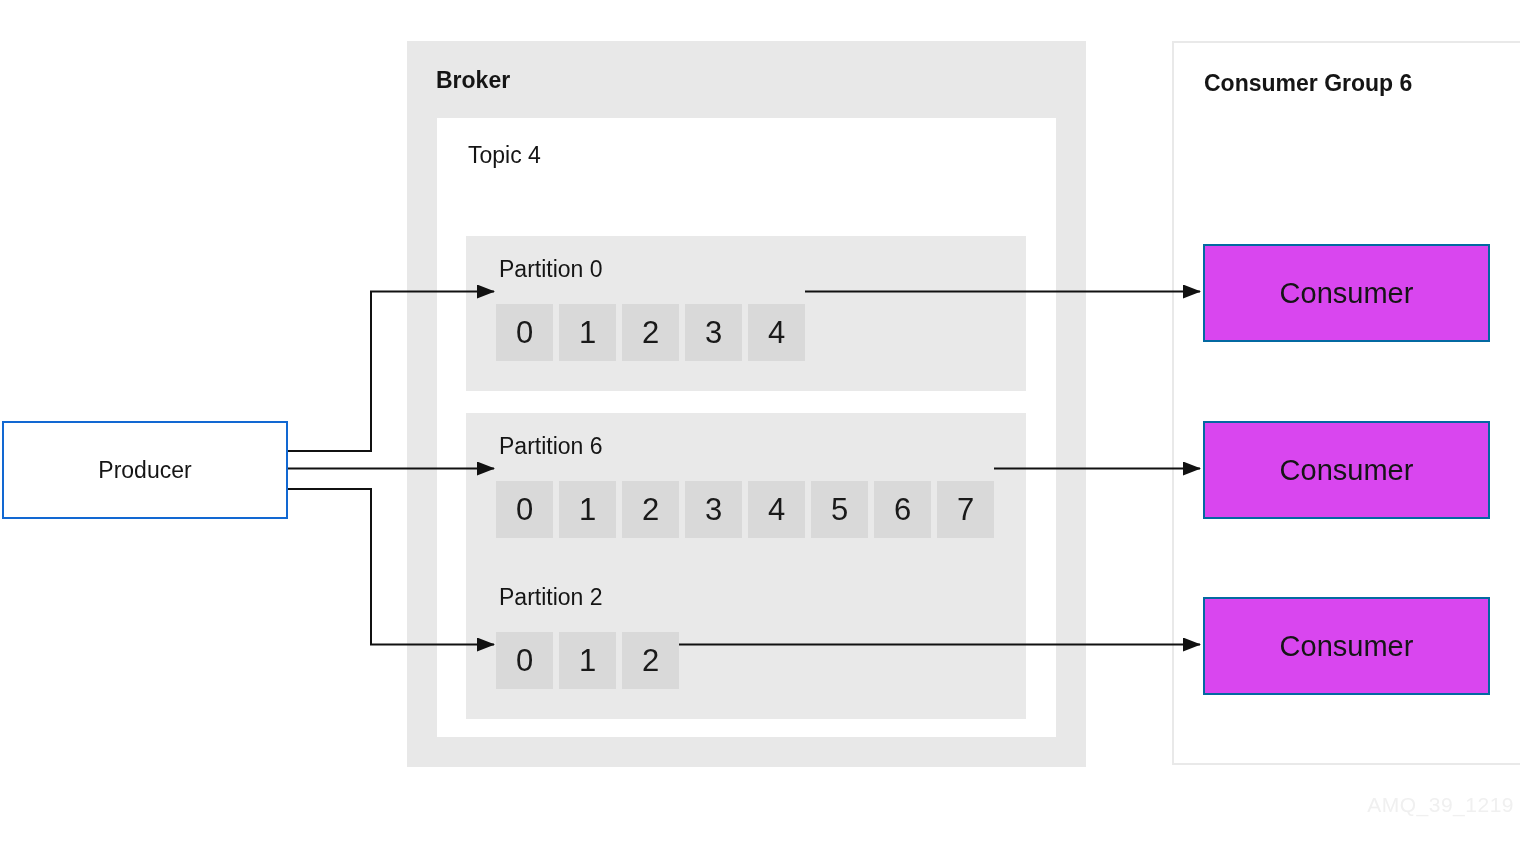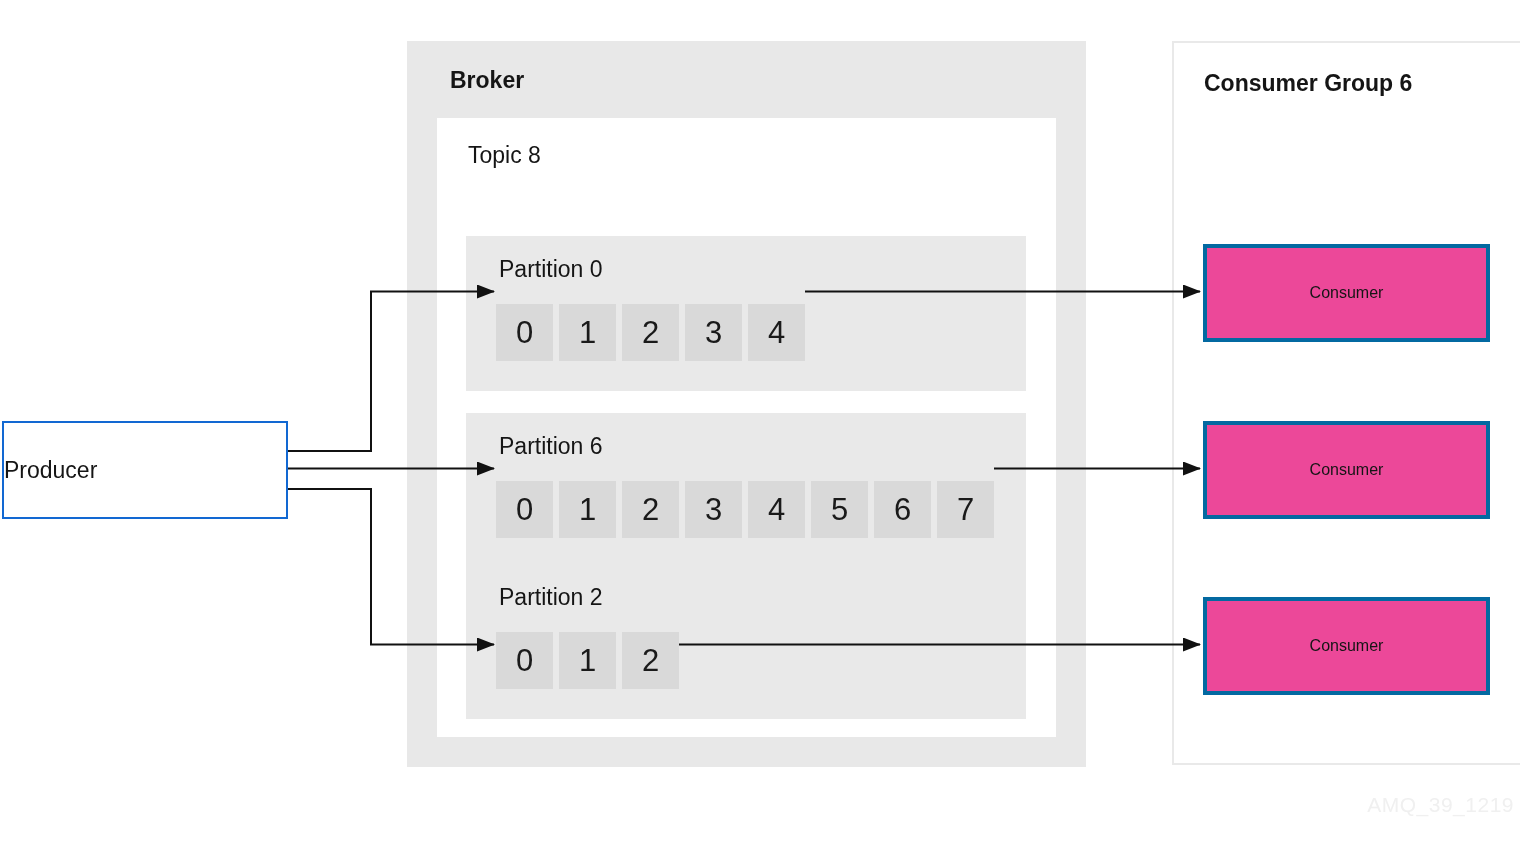--- a/index.html
+++ b/index.html
@@ -30,39 +30,38 @@
     stroke-linejoin: miter;
   }
 
   
   .producer-box {
     position: absolute;
     left: 2px; top: 421px;
     width: 286px; height: 98px;
     background: #ffffff;
     border: 2px solid #1268d2;
-    display: flex; align-items: center; justify-content: flex-start;
+    display: flex; align-items: center; justify-content: center;
     font-size: 23px;
     z-index: 2;
   }
 
   
   .broker {
     position: absolute;
     left: 407px; top: 41px;
     width: 679px; height: 726px;
     background: #e8e8e8;
     z-index: 1;
   }
   .broker-title {
     position: absolute;
     left: 29px; top: 26px;
     font-size: 23px;
     font-weight: 700;
-    margin-left: 14px;
   }
   .topic {
     position: absolute;
     left: 30px; top: 77px;
     width: 619px; height: 619px;
     background: #ffffff;
   }
   .topic-title {
     position: absolute;
     left: 31px; top: 24px;
@@ -105,24 +104,24 @@
   .cg-title {
     position: absolute;
     left: 30px; top: 27px;
     font-size: 23px;
     font-weight: 700;
   }
   .consumer-box {
     position: absolute;
     left: 29px;
     width: 287px; height: 98px;
-    background: #ec4899;
-    border: 4px solid #0369a1;
+    background: #d946ef;
+    border: 2px solid #0369a1;
     display: flex; align-items: center; justify-content: center;
-    font-size: 16px;
+    font-size: 29px;
   }
 
   
   .watermark {
     position: absolute;
     right: 6px; top: 793px;
     font-size: 21px;
     letter-spacing: 0.5px;
     color: #f0f0f0;
     z-index: 0;
@@ -148,21 +147,21 @@
   </svg>
 
   <div class="producer-box">
     <span>Producer</span>
   </div>
 
   <div class="broker">
     <div class="broker-title">Broker</div>
 
     <div class="topic">
-      <div class="topic-title">Topic 8</div>
+      <div class="topic-title">Topic 4</div>
 
       <div class="partition" style="top:118px">
         <div class="partition-title">Partition 0</div>
         <div class="cells">
             <div class="cell">0</div>
             <div class="cell">1</div>
             <div class="cell">2</div>
             <div class="cell">3</div>
             <div class="cell">4</div>
           </div>

